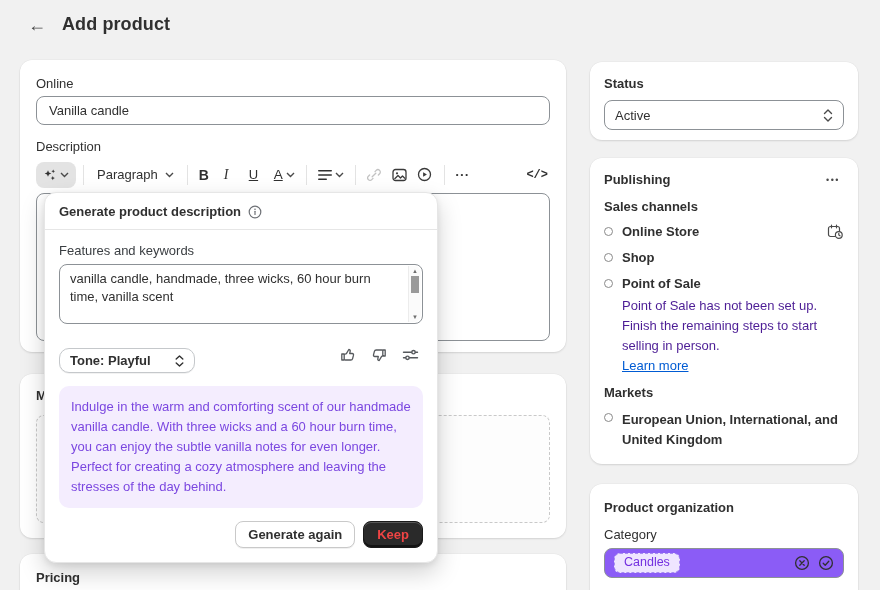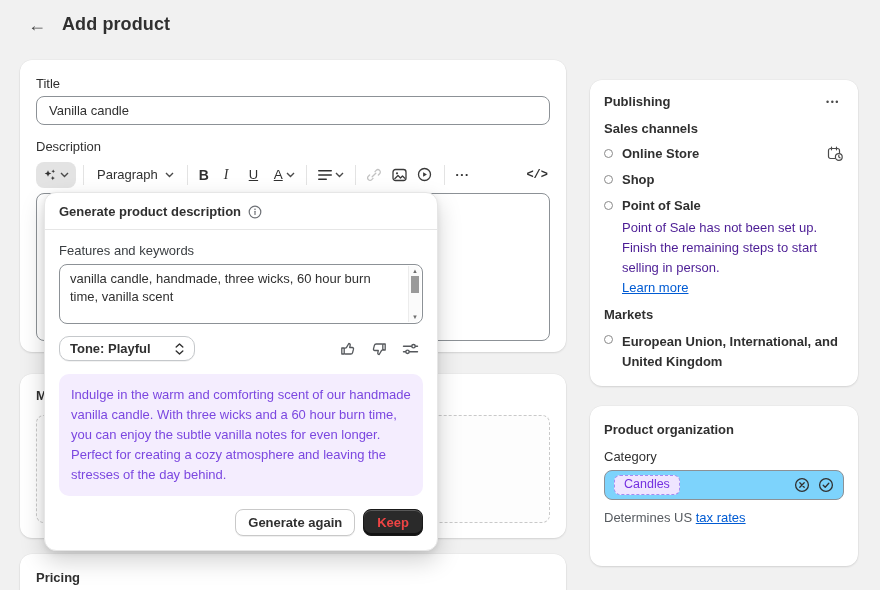--- a/index.html
+++ b/index.html
@@ -66,21 +66,21 @@
   .bullet { width:9px; height:9px; border:1.5px solid #8a8a8a; border-radius:50%; flex:none; margin-top:2.5px; }
   .row-icon { margin-left:auto; flex:none; }
   .pos-note { margin:4px 0 0 18px; color:#4c1d95; line-height:20px; }
   .link { color:#005bd3; text-decoration:underline; cursor:pointer; }
   .learn-more { display:inline-block; margin:2px 0 0 18px; }
   .market-text { line-height:20px; }
 
   .org-card { margin-top:20px; padding:16px 14px; height:160px; }
   .org-label { margin-top:12px; margin-bottom:6px; }
   .category-input {
-    height:30px; border:1px solid #8c9196; border-radius:8px; background:#7dd3fc;
+    height:30px; border:1px solid #8c9196; border-radius:8px; background:#8b5cf6;
     display:flex; align-items:center; padding:0 9px; gap:8px;
   }
   .cat-tag {
     background:#efe5ff; border:1px dashed #a78bf2; border-radius:6px;
     color:#7430e0; padding:2.5px 9px; font-size:12.5px; line-height:1.1;
   }
   .cat-spacer { flex:1; }
   .icon-btn { border:0; background:none; padding:0; cursor:pointer; display:flex; align-items:center; }
   .tax-note { margin-top:10px; color:#575b60; }
 
@@ -103,21 +103,21 @@
     display:flex; flex-direction:column; align-items:center; background:#fbfbfb;
     border-left:1px solid #ececec; border-radius:0 7px 7px 0; padding:1px 0;
   }
   .sb-arrow { font-size:6px; color:#6e6e6e; line-height:8px; cursor:pointer; }
   .sb-thumb { width:8px; height:17px; background:#9a9a9a; margin-top:1px; cursor:pointer; }
   .sb-bottom { margin-top:auto; }
   .tone-row { margin-top:12px; display:flex; align-items:center; justify-content:space-between; }
   .tone-chip {
     display:flex; align-items:center; gap:24px; border:1px solid #c5c8cb; border-radius:10px;
     background:#fff; padding:4px 10px; font-size:13px; font-weight:600; cursor:pointer;
-    box-shadow:0 1px 0 rgba(0,0,0,.05); font-family:inherit; color:#303030;
+    box-shadow:0 1px 0 rgba(0,0,0,.05); font-family:inherit; color:#303030;margin-top:12px;
   }
   .feedback { display:flex; align-items:center; gap:15px; padding-right:4px; }
   .gen-box {
     margin-top:13px; background:#f4edfe; border-radius:10px; padding:11px 12px;
     color:#7b47e0; line-height:20px;
   }
   .pop-actions { margin-top:13px; display:flex; justify-content:flex-end; gap:8px; }
   .btn { font-family:inherit; font-size:13px; border-radius:8px; cursor:pointer; padding:5px 12px; }
   .btn-secondary { background:#fff; border:1px solid #c9c9c9; font-weight:600; color:#303030; box-shadow:0 1px 0 rgba(0,0,0,.06); }
   .btn-primary {
@@ -130,21 +130,21 @@
 <body>
 
 <div class="page-header">
   <span class="back-arrow">←</span>
   <h1 class="page-title">Add product</h1>
 </div>
 
 <div class="main-col">
 
   <section class="card product-card">
-    <div class="field-label">Title</div>
+    <div class="field-label">Online</div>
     <input class="text-input" value="Vanilla candle" style="">
 
     <div class="field-label desc-label">Description</div>
 
     <div class="toolbar">
       <button class="tb-btn magic-pill">
         <span>
           <svg width="14" height="14" viewBox="0 0 14 14" fill="#303030">
             <path d="M5 2.2l.95 2.35L8.3 5.5 5.95 6.45 5 8.8 4.05 6.45 1.7 5.5l2.35-.95z"></path>
             <path d="M10.2 1.4l.55 1.35 1.35.55-1.35.55-.55 1.35-.55-1.35-1.35-.55 1.35-.55z"></path>
@@ -231,20 +231,31 @@
     <div class="dropzone"></div>
   </section>
 
   <section class="card pricing-card">
     <div class="card-title">Pricing</div>
   </section>
 </div>
 
 <aside class="side-col">
 
+  <section class="card status-card">
+    <div class="card-title">Status</div>
+    <div class="select-box">
+      <span>Active</span>
+      <span>
+        <svg width="10" height="13" viewBox="0 0 10 13" fill="none" stroke="#4a4a4a" stroke-width="1.4" stroke-linecap="round" stroke-linejoin="round">
+          <path d="M1.5 4.5L5 1l3.5 3.5M1.5 8.5L5 12l3.5-3.5"></path>
+        </svg>
+      </span>
+    </div>
+  </section>
 
   <section class="card publishing-card">
     <div class="card-head">
       <div class="card-title">Publishing</div>
       <button class="menu-dots">•••</button>
     </div>
     <div class="subhead">Sales channels</div>
 
     <div class="channel-row">
       <span class="bullet"></span>

